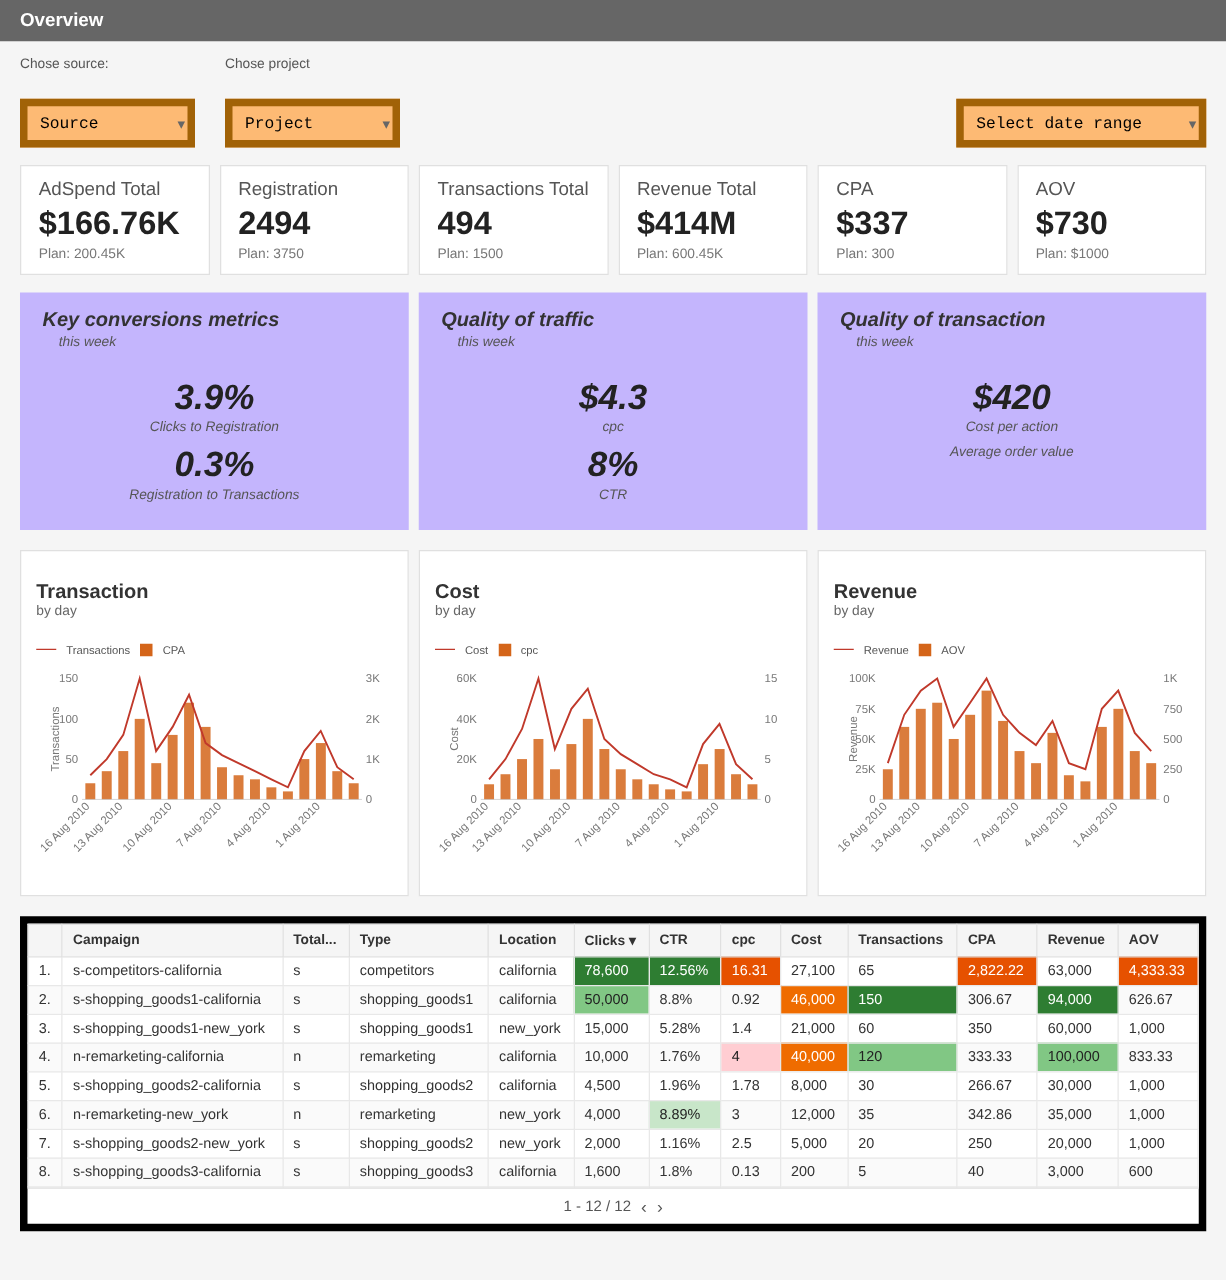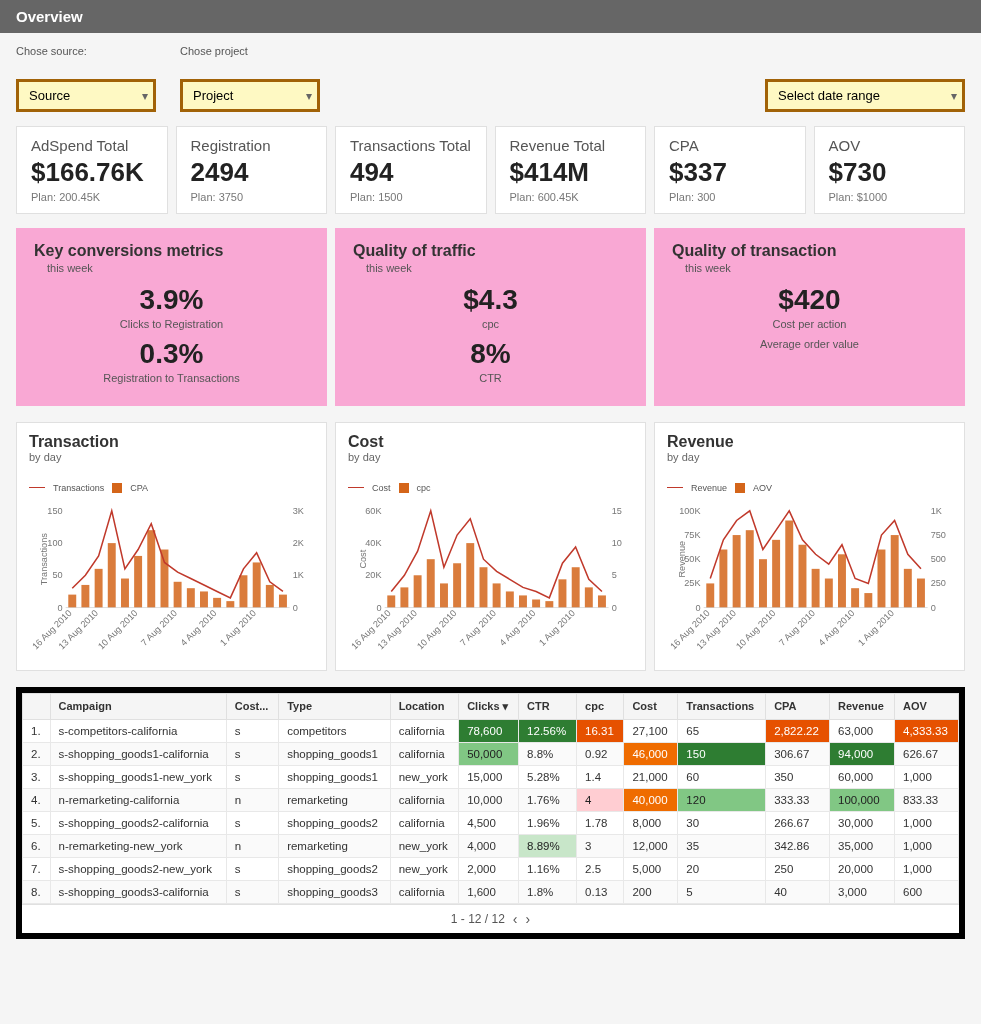--- a/index.html
+++ b/index.html
@@ -5,44 +5,44 @@
     * { box-sizing: border-box; margin: 0; padding: 0; }
     body { font-family: Arial, sans-serif; background: #f5f5f5; font-size: 12px; color: #333; }
 
     .header { background: #666; color: white; padding: 8px 16px; font-size: 15px; font-weight: bold; }
 
     .main { padding: 12px 16px; }
 
     .filters { display: flex; align-items: flex-end; gap: 24px; margin-bottom: 14px; }
     .filter-group { display: flex; flex-direction: column; gap: 22px; }
     .filter-label { font-size: 11px; color: #555; }
-    .filter-select { border: 3px solid #a16207; background: #fef9c3; padding: 6px 28px 6px 10px; font-size: 13px; min-width: 140px; appearance: none; cursor: pointer; position: relative; }
+    .filter-select { border: 6px solid #a16207; background: #fdba74; padding: 6px 28px 6px 10px; font-size: 13px; min-width: 140px; appearance: none; cursor: pointer; position: relative; font-family: Liberation Mono, monospace; }
     .select-wrapper { position: relative; display: inline-block; }
     .select-wrapper::after { content: '▾'; position: absolute; right: 8px; top: 50%; transform: translateY(-50%); pointer-events: none; color: #666; }
     .date-select-wrapper { margin-left: auto; }
     .date-select { min-width: 200px; }
 
     
     .kpi-row { display: flex; gap: 8px; margin-bottom: 14px; flex-wrap: wrap; }
     .kpi-card { background: white; border: 1px solid #e0e0e0; padding: 10px 14px; min-width: 120px; flex: 1; }
     .kpi-label { font-size: 15px; color: #555; margin-bottom: 4px; }
     .kpi-value { font-size: 26px; font-weight: bold; color: #222; line-height: 1.1; }
     .kpi-plan { font-size: 11px; color: #777; margin-top: 4px; }
 
     
     .metric-row { display: flex; gap: 8px; margin-bottom: 16px; }
-    .metric-card { background: #f9a8d4; padding: 14px 18px; flex: 1; }
+    .metric-card { background: #c4b5fd; padding: 14px 18px; flex: 1; font-style: italic; }
     .metric-title { font-size: 16px; font-weight: bold; margin-bottom: 2px; }
-    .metric-subtitle { font-size: 11px; color: #555; margin-bottom: 10px; padding-left: 13px; }
+    .metric-subtitle { font-size: 11px; color: #555; margin-bottom: 22px; padding-left: 13px; }
     .metric-value { font-size: 28px; font-weight: bold; color: #222; text-align: center; margin: 6px 0 2px; }
     .metric-desc { font-size: 11px; color: #555; text-align: center; margin-bottom: 8px; }
 
     
     .charts-row { display: flex; gap: 8px; margin-bottom: 16px; }
-    .chart-card { background: white; border: 1px solid #e0e0e0; flex: 1; padding: 10px 12px; }
+    .chart-card { background: white; border: 1px solid #e0e0e0; flex: 1; padding: 24px 12px; }
     .chart-title { font-size: 16px; font-weight: bold; }
     .chart-subtitle { font-size: 11px; color: #666; margin-bottom: 20px; }
 
     
     .table-section { background: white; border: 6px solid #000000; }
     table { width: 100%; border-collapse: collapse; font-size: 11.5px; }
     th { background: #f5f5f5; border: 1px solid #e0e0e0; padding: 6px 8px; text-align: left; font-weight: bold; font-size: 11px; white-space: nowrap; }
     td { border: 1px solid #e8e8e8; padding: 5px 8px; white-space: nowrap; }
     tr:nth-child(even) td { background: #fafafa; }
     tr:nth-child(odd) td { background: white; }
@@ -304,21 +304,21 @@
     </svg>
   </div>
     </div>
 
   <div class="table-section">
     <table id="data-table">
         <thead>
           <tr>
             <th></th>
             <th>Campaign</th>
-            <th>Cost...</th>
+            <th>Total...</th>
             <th>Type</th>
             <th>Location</th>
             <th>Clicks ▾</th>
             <th>CTR</th>
             <th>cpc</th>
             <th>Cost</th>
             <th>Transactions</th>
             <th>CPA</th>
             <th>Revenue</th>
             <th>AOV</th>

